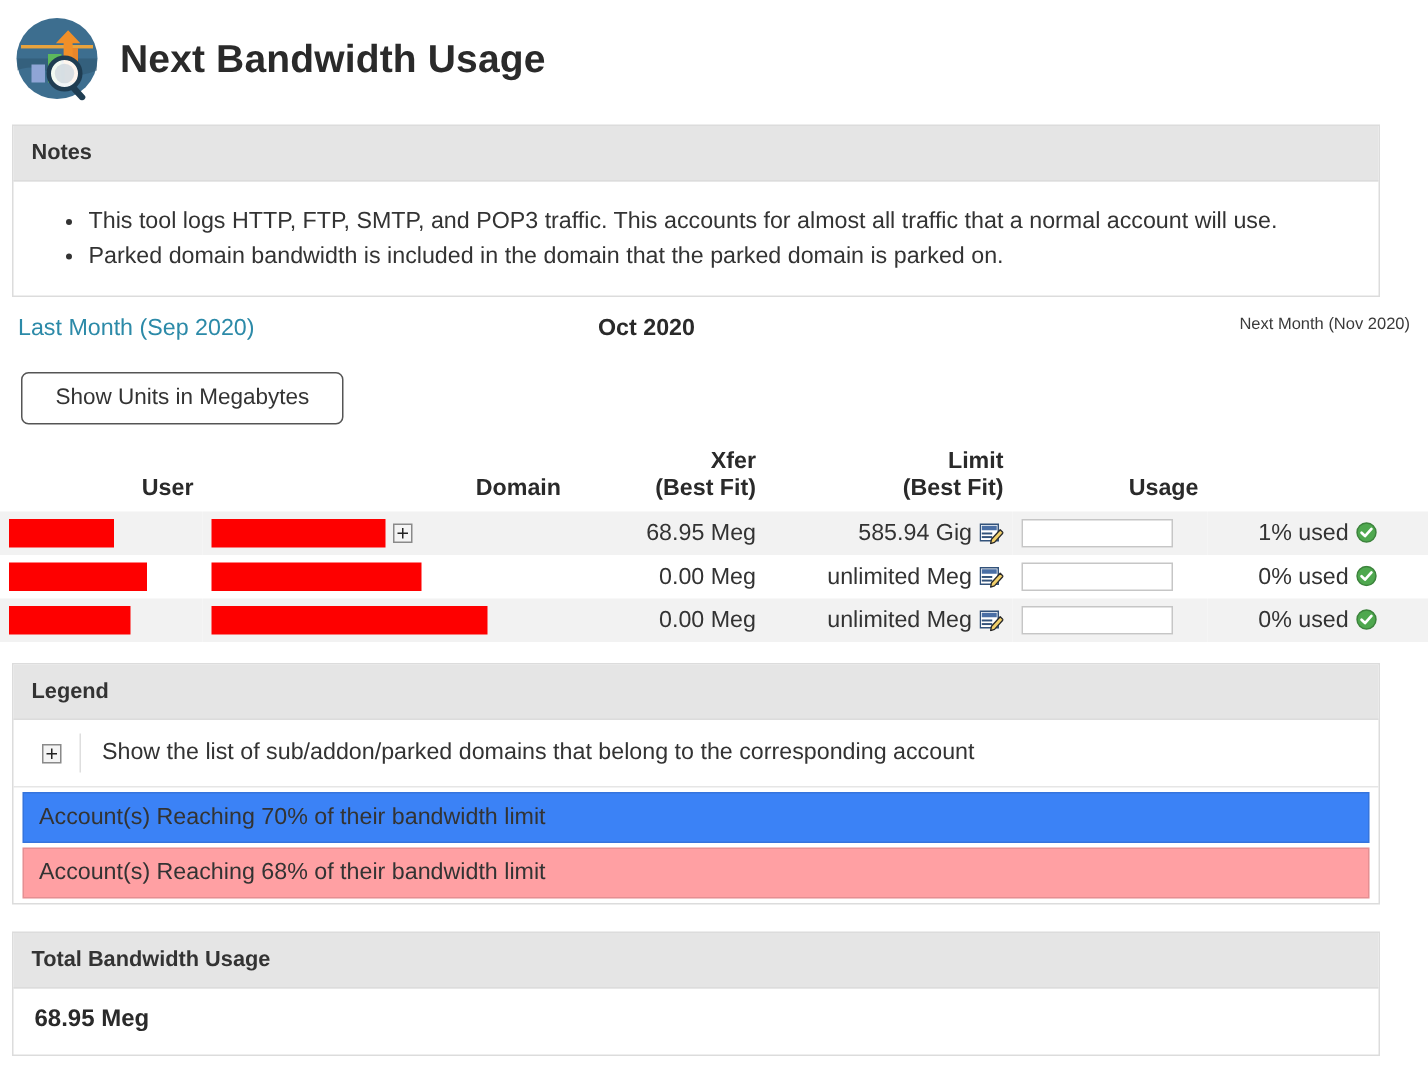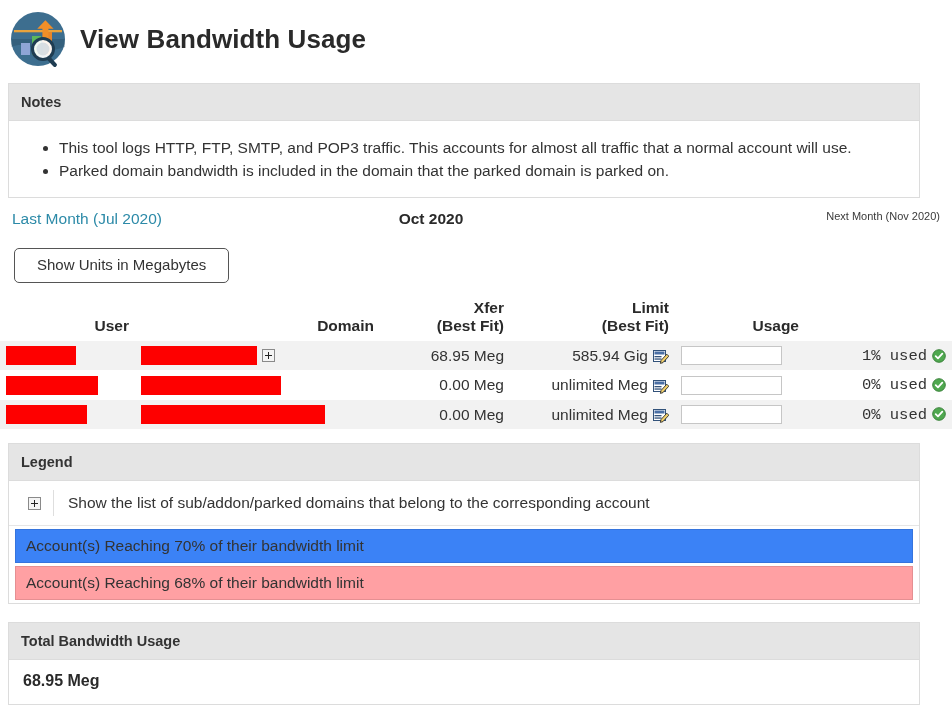--- a/index.html
+++ b/index.html
@@ -162,21 +162,21 @@
   .limit-cell { text-align: right; white-space: nowrap; }
   .edit-icon { display: inline-block; vertical-align: middle; margin-left: 5px; cursor: pointer; }
 
   .usage-bar {
     display: block;
     width: 101px; height: 19px;
     background: #ffffff;
     border: 1px solid #c6c6c6;
   }
 
-  td.pct-cell { text-align: right; white-space: nowrap; padding-right: 6px; font-family: Liberation Mono, monospace; }
+  td.pct-cell { text-align: center; white-space: nowrap; padding-right: 6px; }
   .pct-text { margin-right: 5px; }
   .ok-icon { display: inline-block; vertical-align: middle; }
 
   
   #legend-panel { margin-top: 14px; }
   #legend-panel .panel-body { padding: 0; }
   .legend-row-first {
     display: flex;
     align-items: center;
     padding: 9px 0 9px 14px;
@@ -220,37 +220,37 @@
     <rect x="4" y="19" width="48" height="2.3" fill="#e8a33d"></rect>
     <rect x="11" y="32" width="9" height="12" fill="#8fa5d6"></rect>
     <rect x="22" y="25" width="9" height="19" fill="#5cb85c"></rect>
     <rect x="33" y="21" width="9" height="23" fill="#e8862a"></rect>
     <path d="M36 30 V14 h-6 l9.5-10 9.5 10 h-6 v16 z" fill="#f18f28" transform="translate(-2,4) scale(0.86) translate(4,2)"></path>
     <circle cx="33" cy="38" r="10.5" fill="#ffffff" opacity="0.92"></circle>
     <circle cx="33" cy="38" r="10.5" fill="none" stroke="#1f3d52" stroke-width="3"></circle>
     <circle cx="33" cy="38" r="6.5" fill="#cfd8de" opacity="0.8"></circle>
     <rect x="40" y="45" width="4.2" height="12" rx="2" fill="#1f3d52" transform="rotate(-43 42 51)"></rect>
   </svg>
-  <div class="page-title">View Bandwidth Usage</div>
+  <div class="page-title">Next Bandwidth Usage</div>
 </div>
 
 
 <div class="panel" id="notes-panel">
   <div class="panel-head">Notes</div>
   <div class="panel-body">
     <ul class="notes-list">
       <li>This tool logs HTTP, FTP, SMTP, and POP3 traffic. This accounts for almost all traffic that a normal account will use.</li>
       <li>Parked domain bandwidth is included in the domain that the parked domain is parked on.</li>
     </ul>
   </div>
 </div>
 
 
 <div class="month-nav">
-  <a class="month-prev" href="#">Last Month (Jul 2020)</a>
+  <a class="month-prev" href="#">Last Month (Sep 2020)</a>
   <div class="month-current">Oct 2020</div>
   <div class="month-next">Next Month (Nov 2020)</div>
 </div>
 
 <button class="units-button">Show Units in Megabytes</button>
 
 
 <table class="bw">
   <colgroup>
     <col class="col-user">

